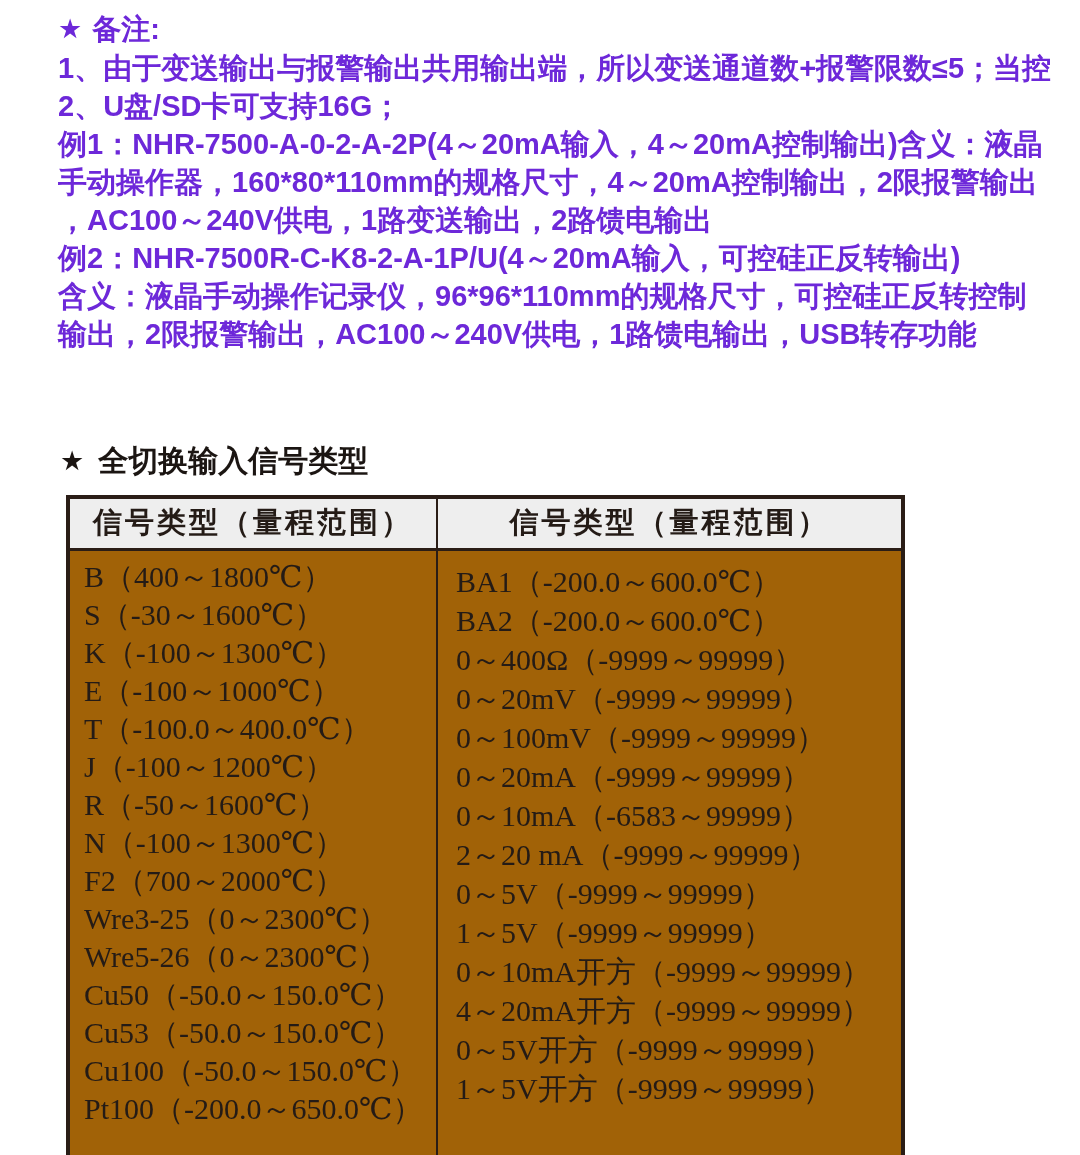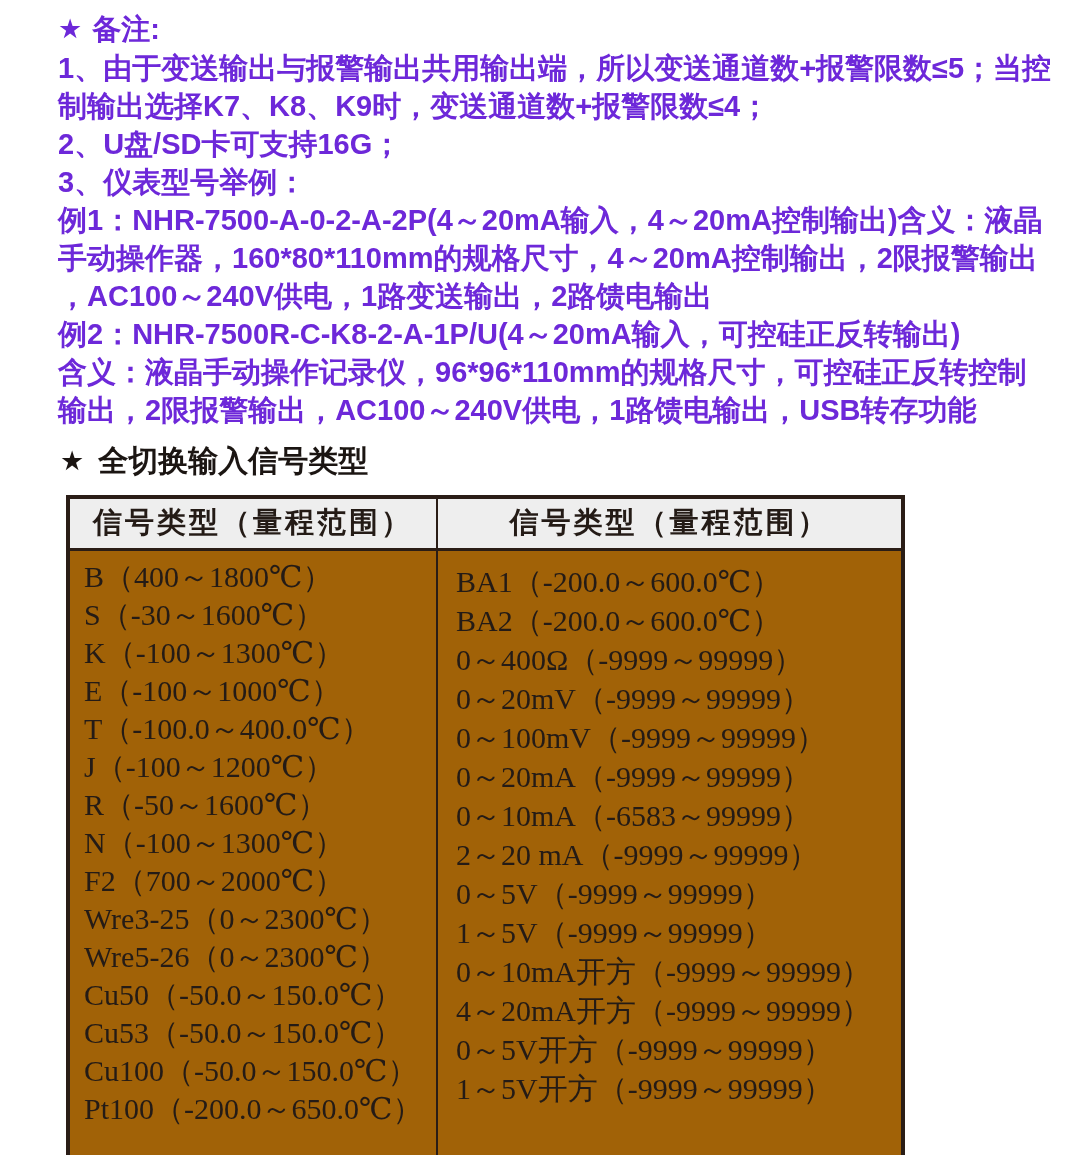--- a/index.html
+++ b/index.html
@@ -53,23 +53,21 @@
 </head>
 <body>
 
 <div class="page">
 
   <div class="notes">
     <div class="title-row">
       <span class="star">★</span><span>备注:</span>
     </div>
     <div class="note-line">1、由于变送输出与报警输出共用输出端，所以变送通道数+报警限数≤5；当控</div>
-    <div class="note-line">制输出选择K7、K8、K9时，变送通道数+报警限数≤4；</div>
     <div class="note-line">2、U盘/SD卡可支持16G；</div>
-    <div class="note-line">3、仪表型号举例：</div>
     <div class="note-line">例1：NHR-7500-A-0-2-A-2P(4～20mA输入，4～20mA控制输出)含义：液晶</div>
     <div class="note-line">手动操作器，160*80*110mm的规格尺寸，4～20mA控制输出，2限报警输出</div>
     <div class="note-line">，AC100～240V供电，1路变送输出，2路馈电输出</div>
     <div class="note-line">例2：NHR-7500R-C-K8-2-A-1P/U(4～20mA输入，可控硅正反转输出)</div>
     <div class="note-line">含义：液晶手动操作记录仪，96*96*110mm的规格尺寸，可控硅正反转控制</div>
     <div class="note-line">输出，2限报警输出，AC100～240V供电，1路馈电输出，USB转存功能</div>
   </div>
 
   <div class="section-title">
     <span class="star">★</span><span>全切换输入信号类型</span>

